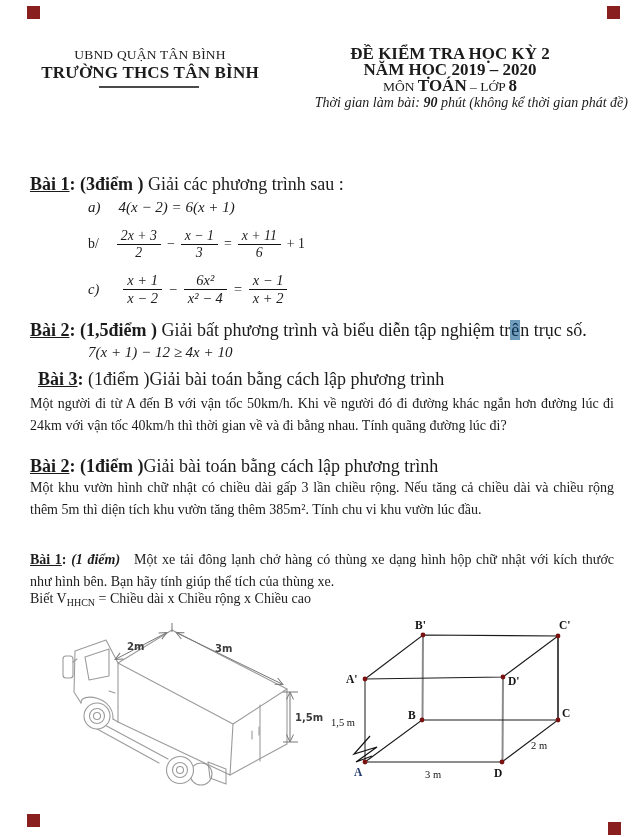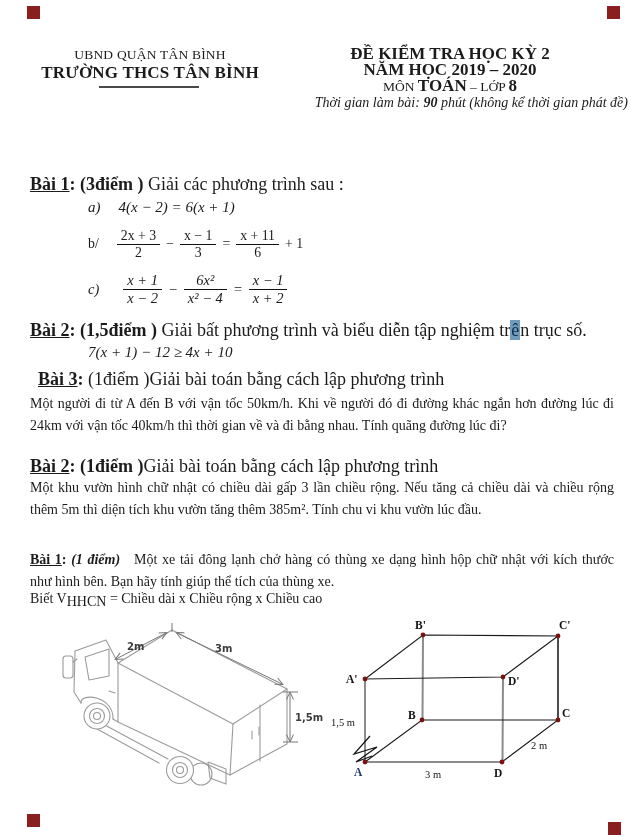--- a/index.html
+++ b/index.html
@@ -17,26 +17,26 @@
   .hr-right{left:272px;width:356px;text-align:center;line-height:16px;}
   .hr-b{font-weight:bold;font-size:17px;}
   .hr-n{font-size:13.5px;font-family:Liberation Serif, serif;}
   .hr-i{font-style:italic;font-size:14px;text-align:right;}
   .bhead{left:30px;width:584px;font-size:18px;}
   .blabel{font-weight:bold;text-decoration:underline;}
   .bbold{font-weight:bold;}
   .para{left:30px;width:584px;font-size:14px;line-height:21.5px;text-align:justify;}
   .math-i{font-style:italic;font-size:15px;}
   .eqrow{display:flex;align-items:center;gap:6px;font-size:13.8px;}
-  .frac{display:inline-block;text-align:center;line-height:1.15;}
+  .frac{display:inline-block;text-align:center;line-height:1.15;font-style:italic;}
   .frac .num{display:block;border-bottom:1px solid #111;padding:0 4px;}
   .frac .den{display:block;padding:0 4px;}
   .it{font-style:italic;}
   .hl-char{background:#6f9cba;color:#0c2f4a;padding:0 1px;}
-  .sub{font-size:14px;vertical-align:-3px;}
+  .sub{font-size:10px;vertical-align:-3px;}
   .gap14{display:inline-block;width:14px;}
   svg text{font-family:"Liberation Serif",serif;}
   svg .slab{font-family:"DejaVu Sans",sans-serif;font-weight:bold;font-size:10px;fill:#3c3c3c;}
   svg .vlab{font-weight:bold;font-size:11.5px;fill:#141414;}
   svg .dlab{font-size:10.5px;fill:#141414;}
 </style>
 </head>
 <body>
 
 <div class="page">

